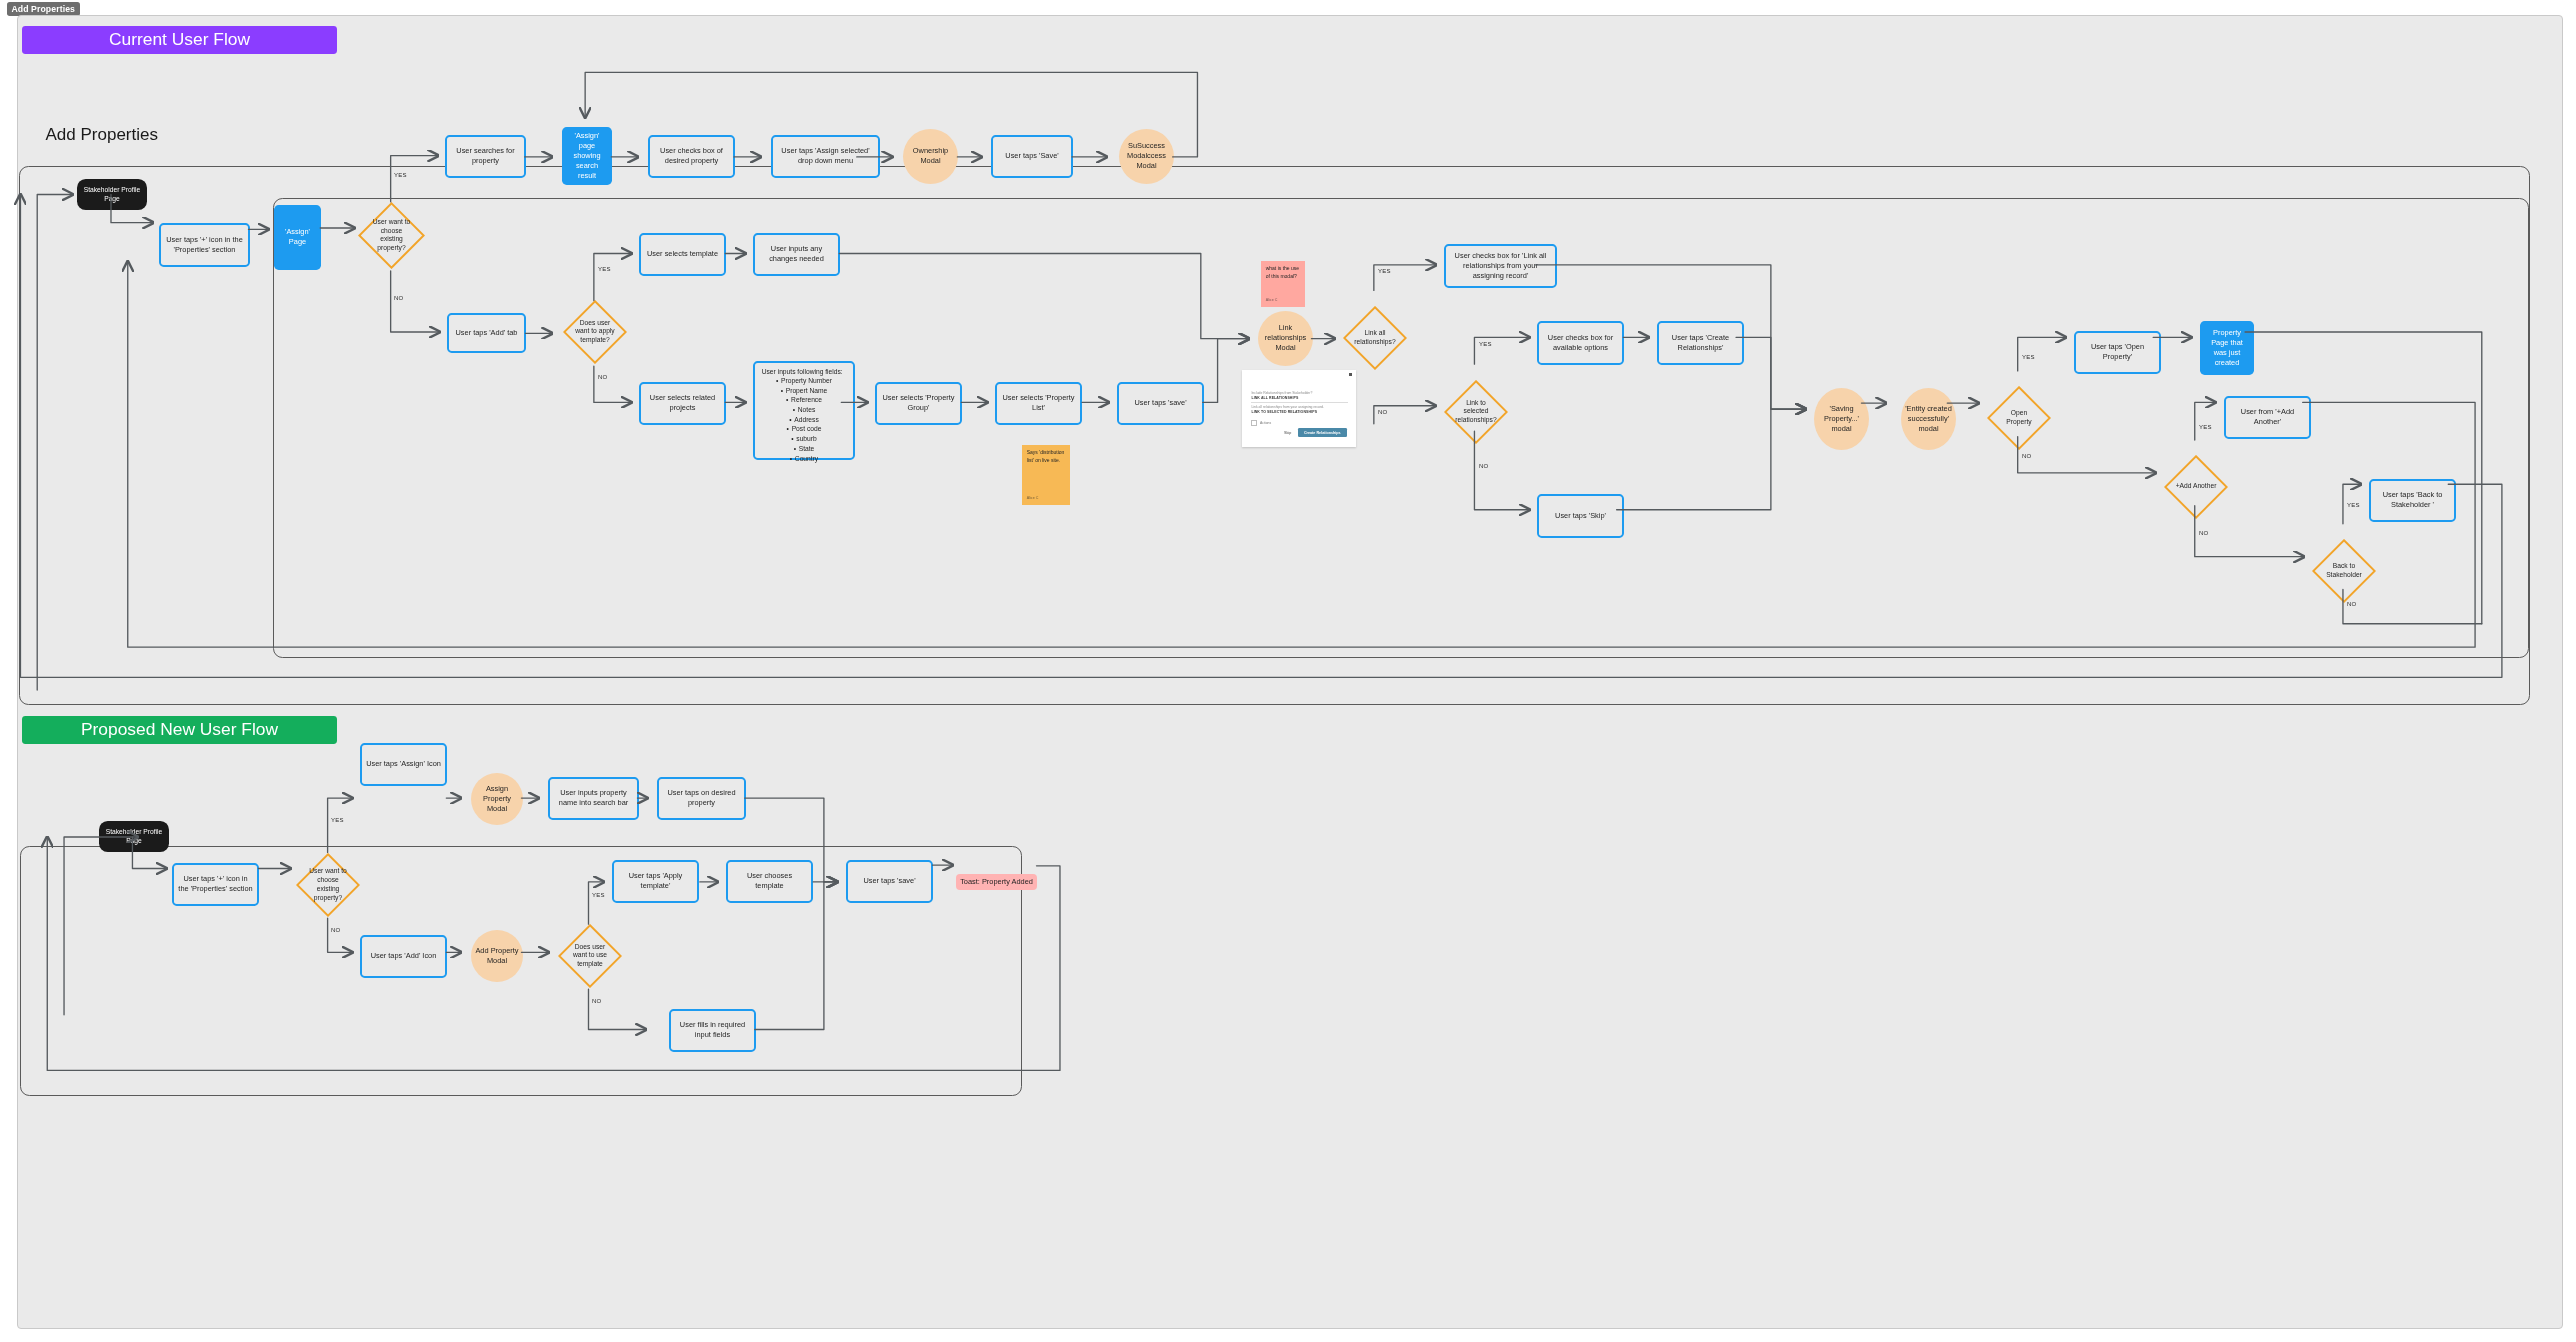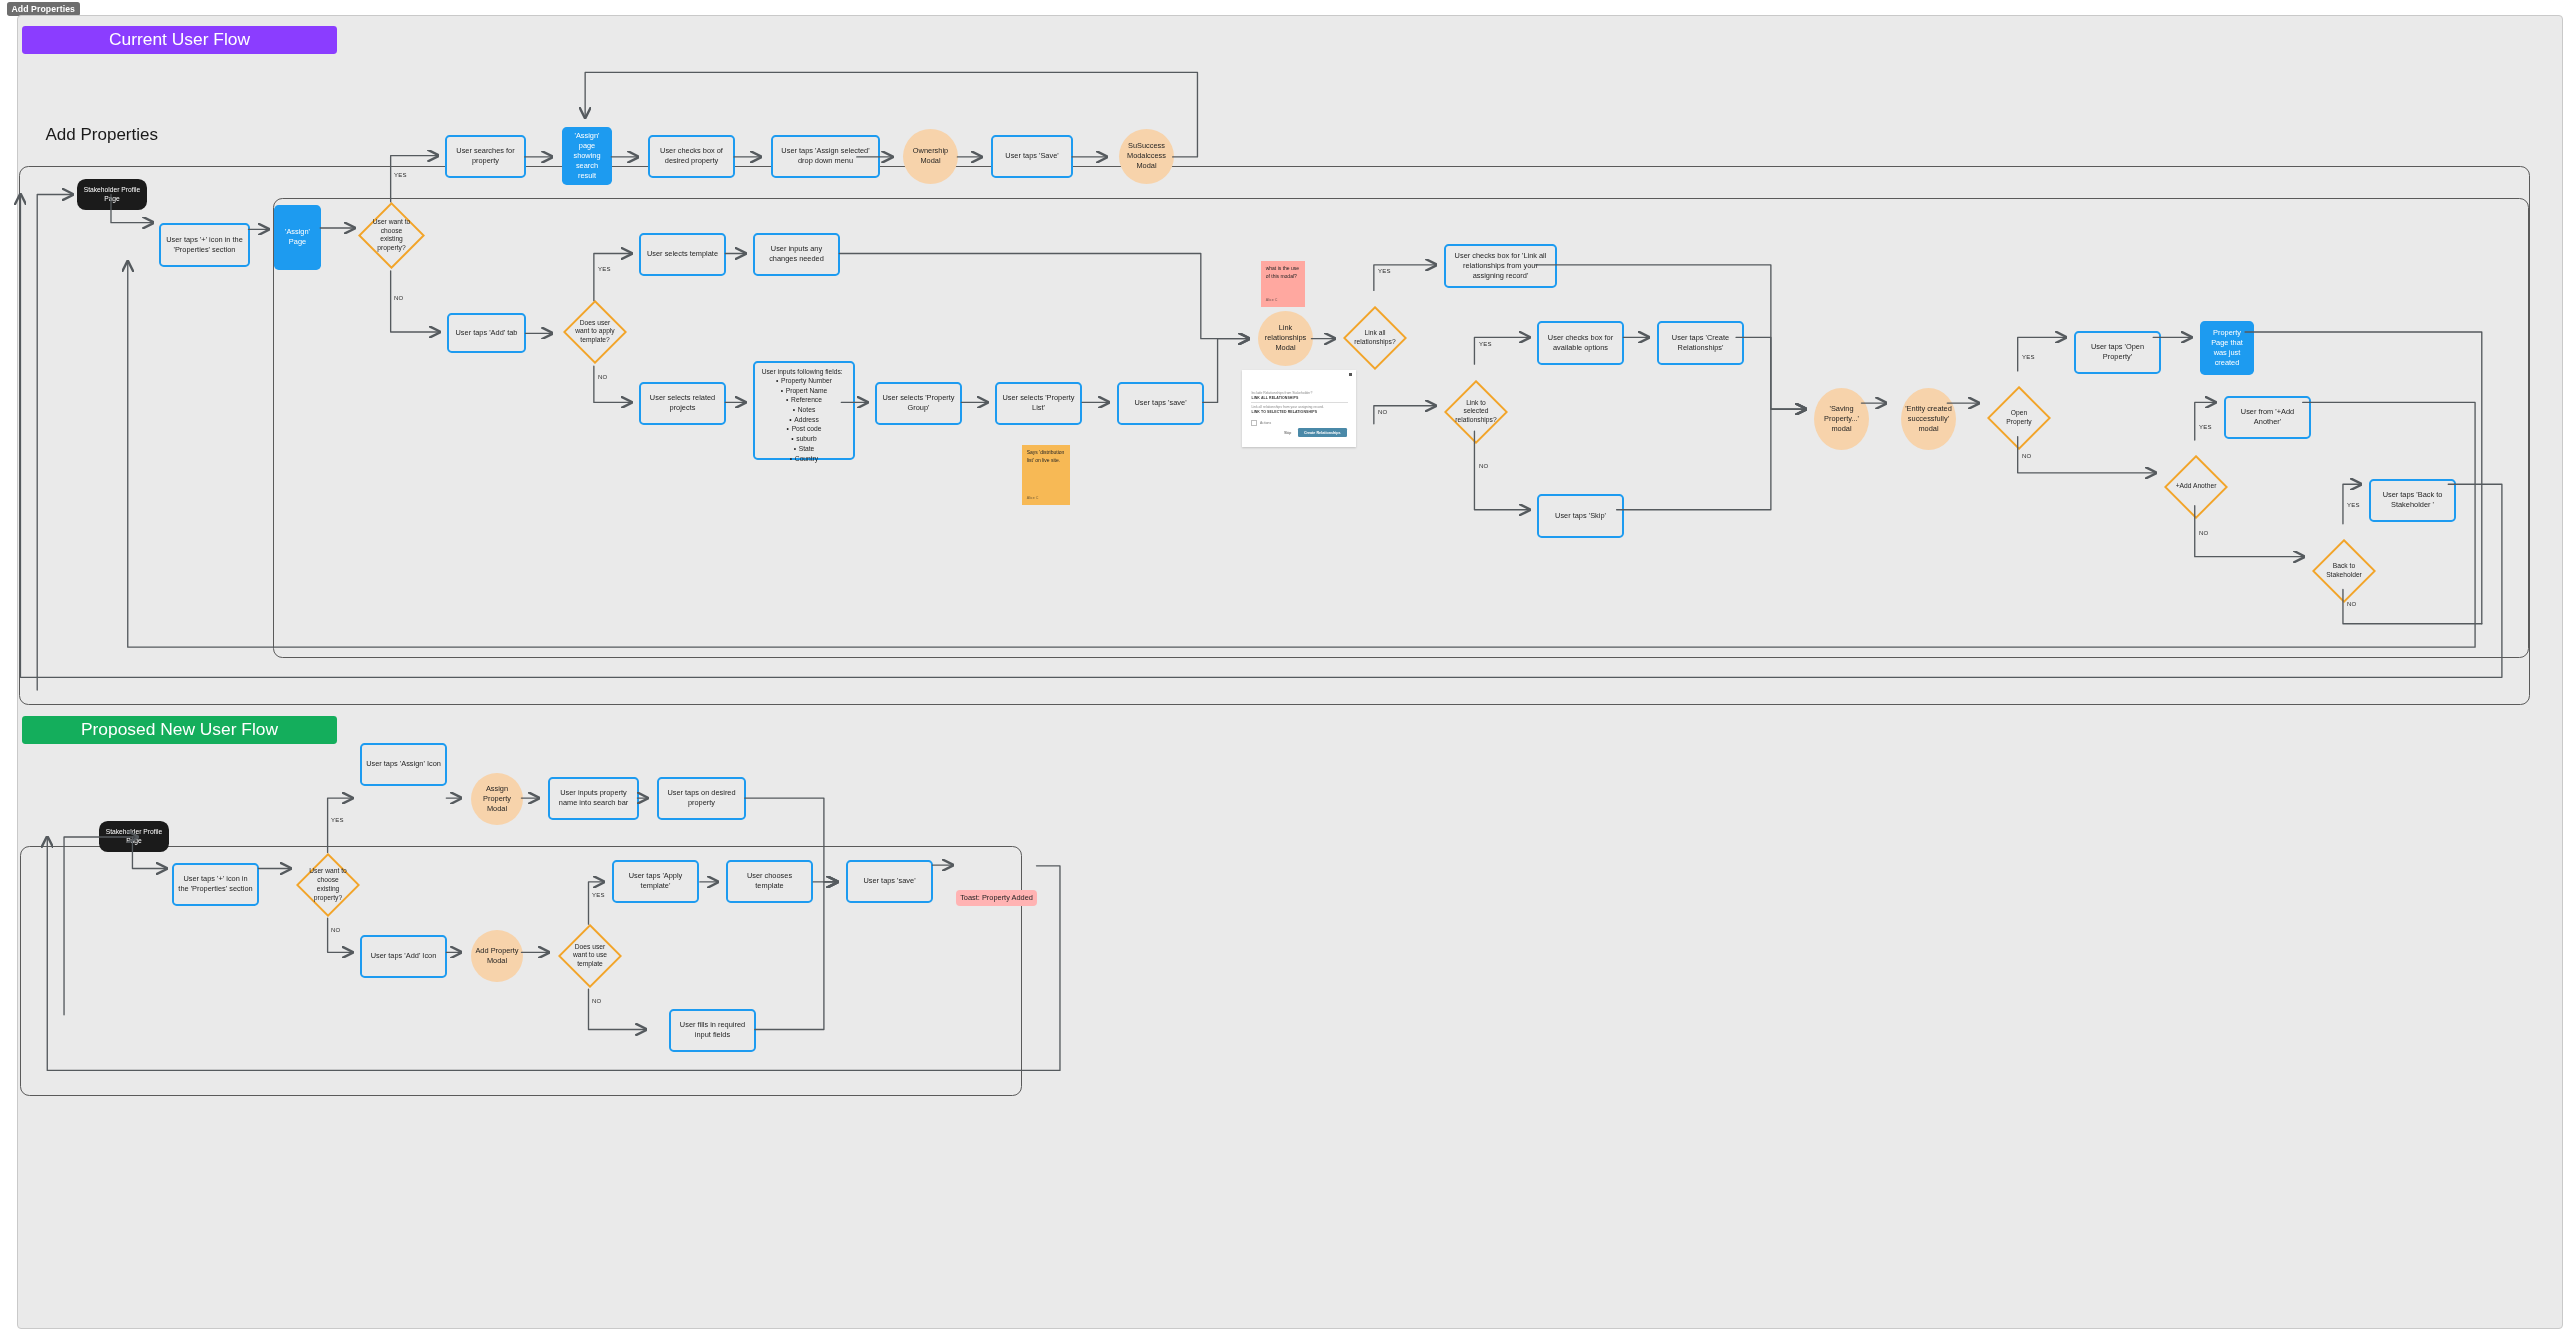--- a/index.html
+++ b/index.html
@@ -27,21 +27,21 @@
   .group-outline{position:absolute;border:1.3px solid #5a5a5a;border-radius:9.4px;background:transparent;}
 
   
   .node{position:absolute;box-sizing:border-box;display:flex;align-items:center;
         justify-content:center;text-align:center;color:#1f1f1f;line-height:1.35;}
 
   .n-process{background:#eaeaea;border:2px solid #1d9bf0;border-radius:4.7px;font-size:7.4px;padding:2.7px 4px;}
   .n-screen{background:#1d9bf0;border:none;border-radius:4.7px;color:#ffffff;font-size:7.4px;padding:2.7px 4px;}
   .n-terminal{background:#1b1b1b;color:#ffffff;border-radius:8.7px;font-size:6.7px;padding:2px 3.4px;}
   .n-modal{background:#f7d3ab;border:none;border-radius:50%;font-size:7.4px;padding:2.7px;}
-  .n-toast{background:#ffb3b3;border:none;border-radius:4px;font-size:7.4px;padding:2.7px 4px;margin-top:16px;}
+  .n-toast{background:#ffb3b3;border:none;border-radius:4px;font-size:7.4px;padding:2.7px 4px;}
 
   .n-decision{background:transparent;}
   .n-decision .dia{position:absolute;inset:0;}
   .n-decision .dia svg{width:100%;height:100%;display:block;}
   .n-decision .dtext{position:absolute;inset:14% 17%;display:flex;align-items:center;
       justify-content:center;text-align:center;font-size:6.7px;color:#1f1f1f;line-height:1.3;}
 
   
   .n-list{background:#eaeaea;border:2px solid #1d9bf0;border-radius:4.7px;
       font-size:6.7px;display:block;padding:5.4px 4px 4px 4px;text-align:center;color:#1f1f1f;}

